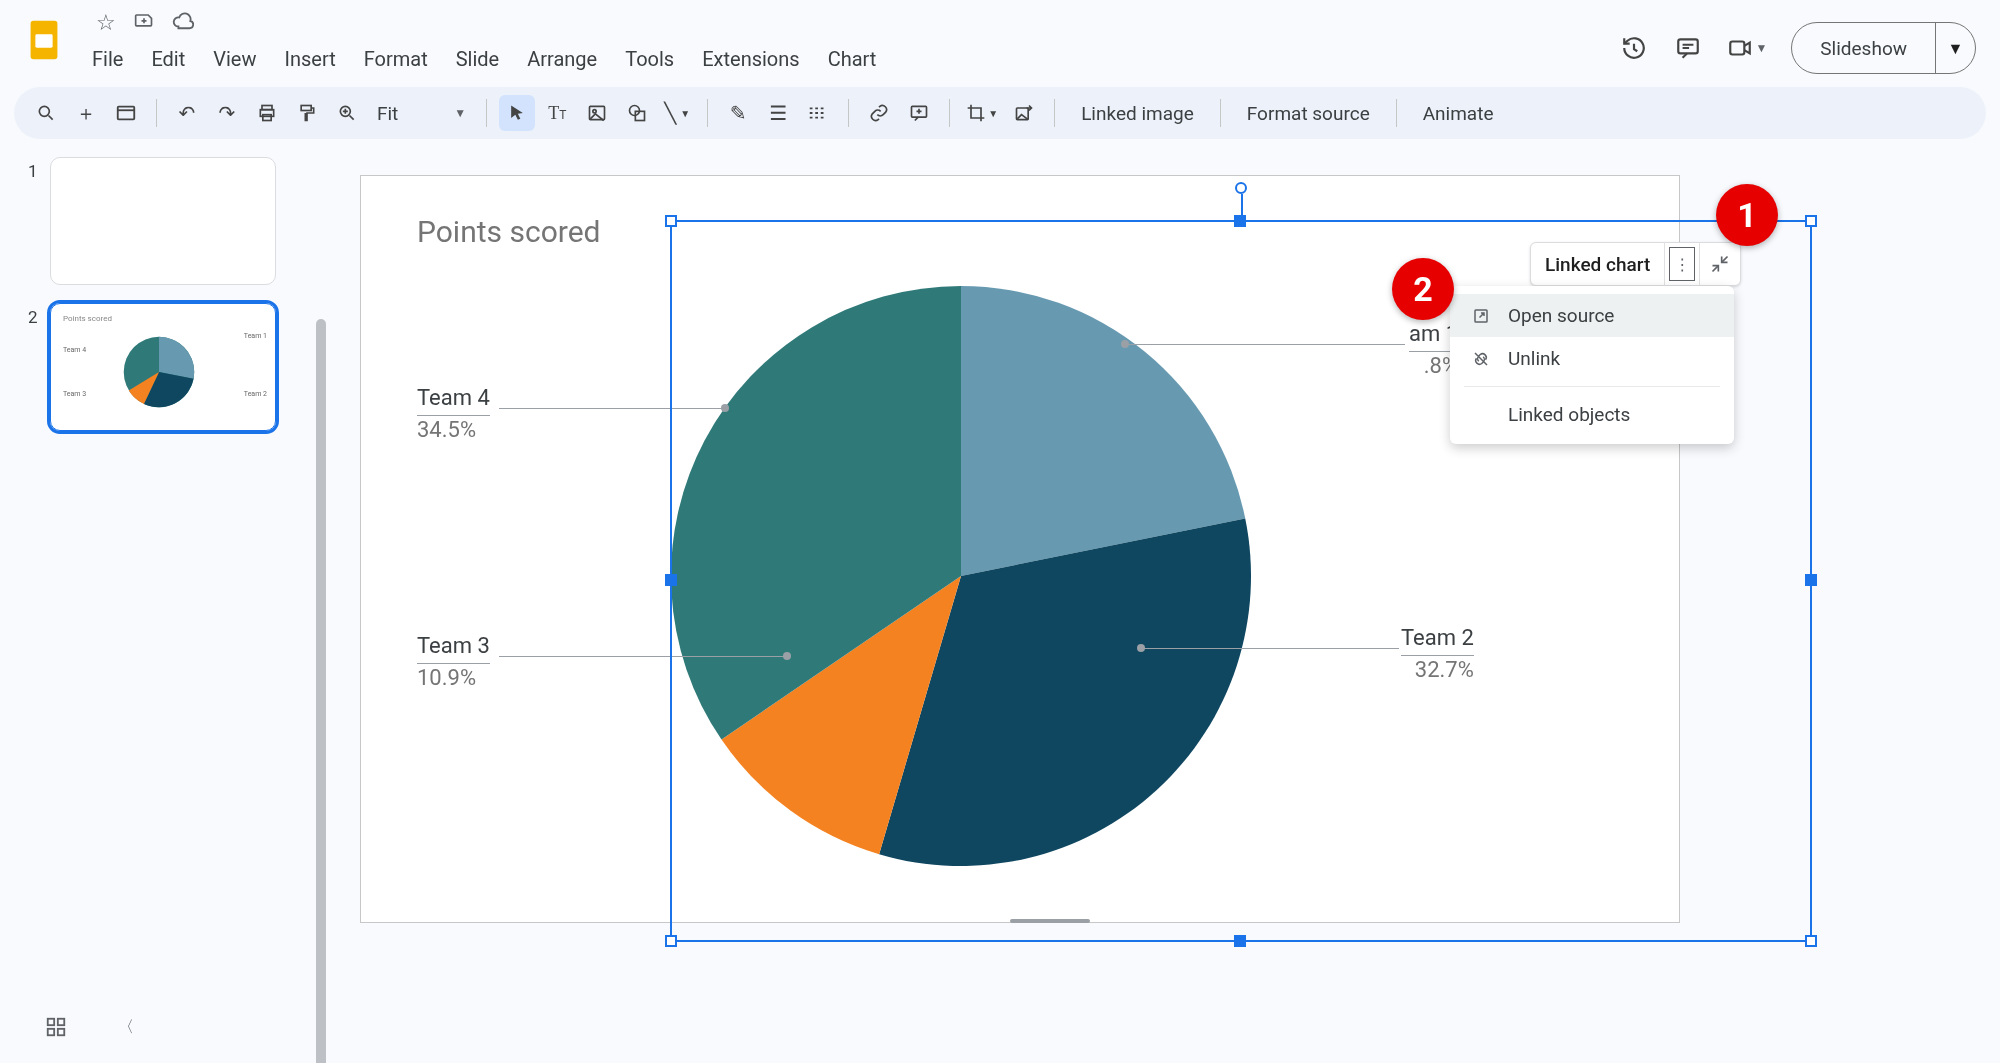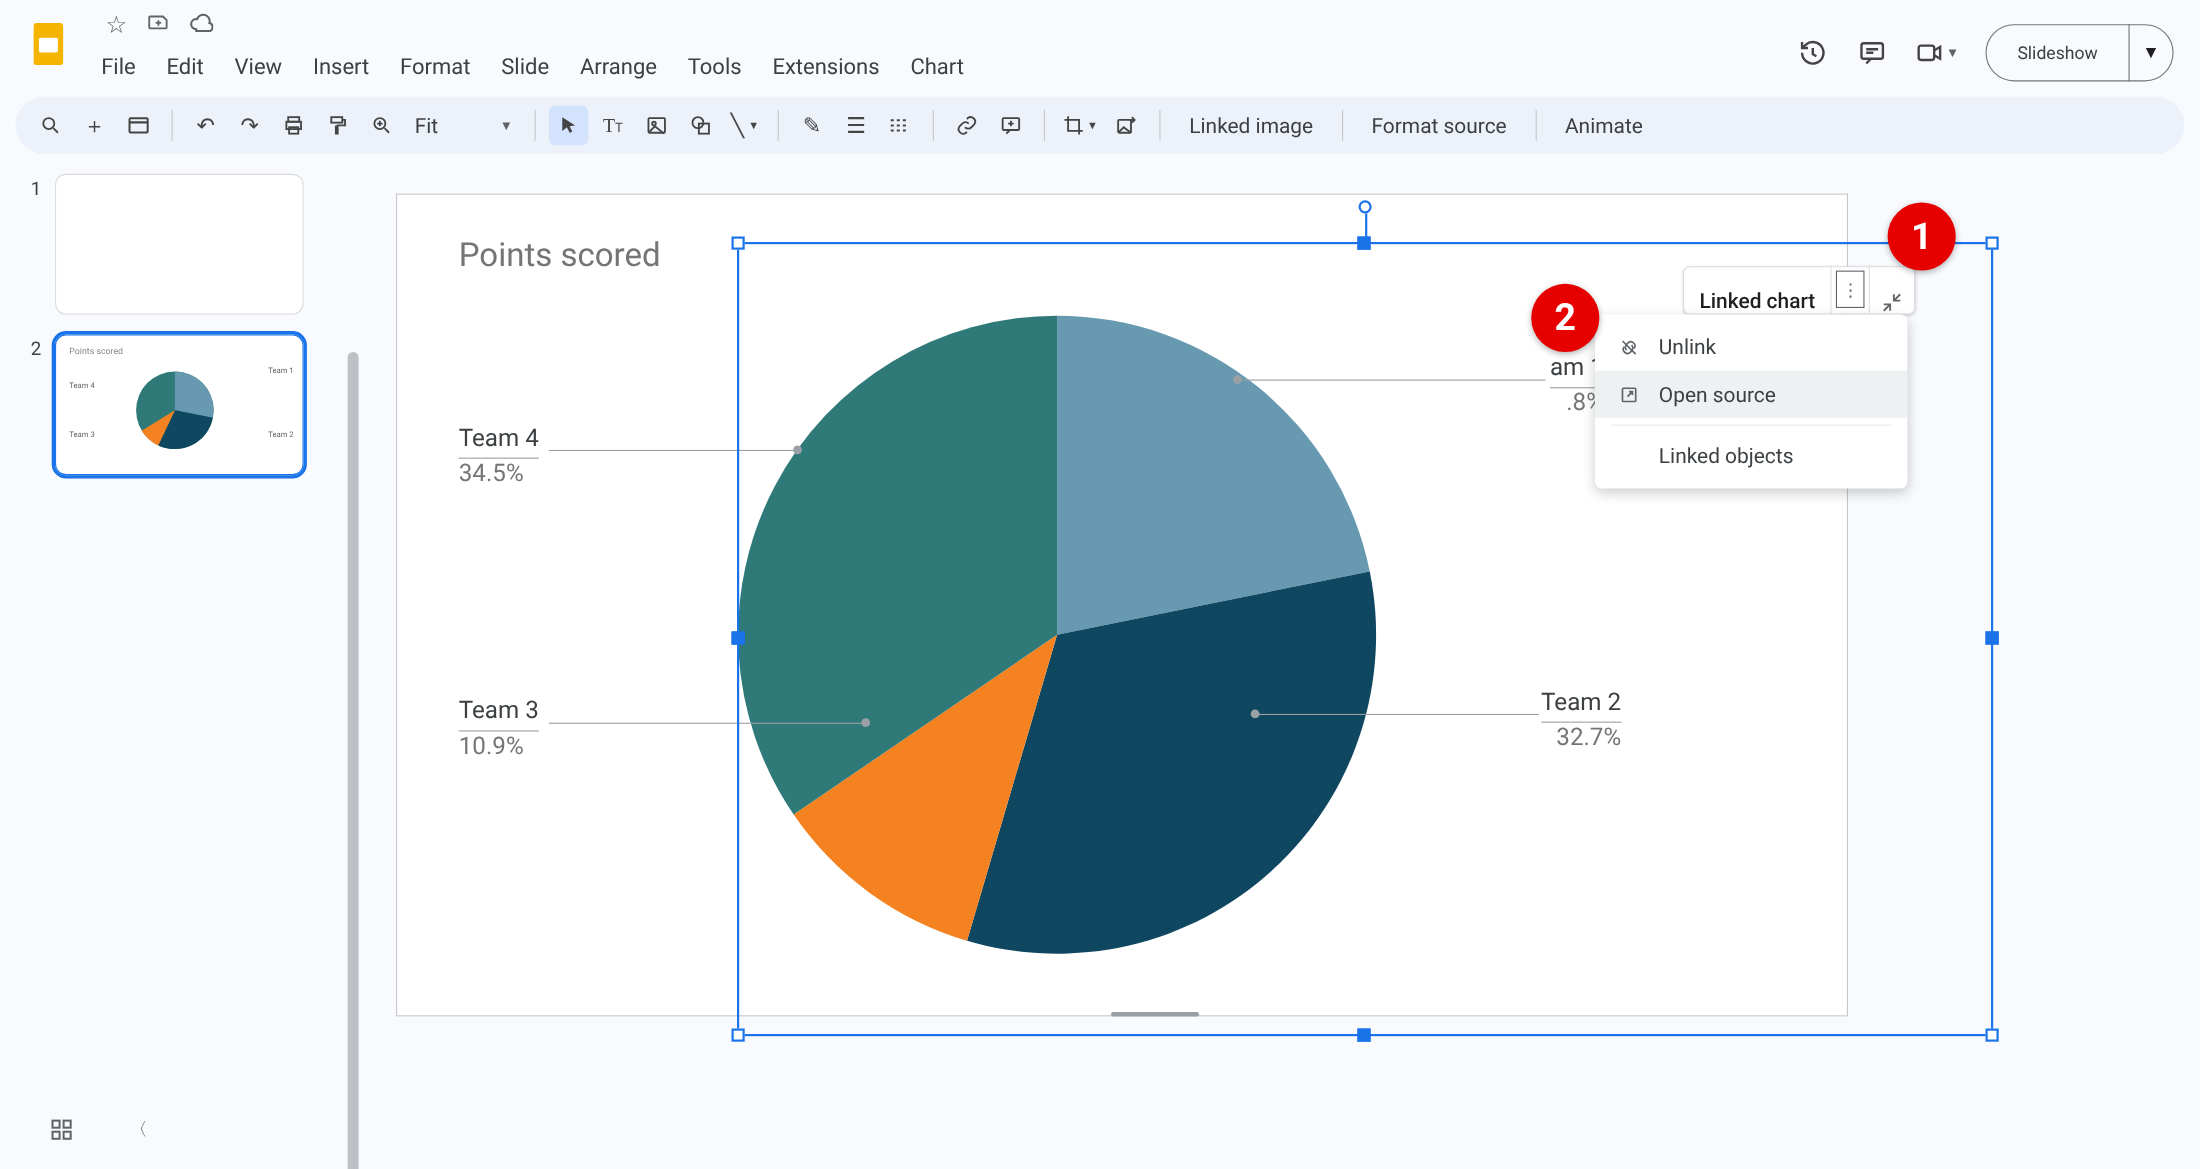--- a/index.html
+++ b/index.html
@@ -23,21 +23,21 @@
   .title-area{flex:0 0 auto}
   .doc-title{font-size:24px;color:#3c4043;padding:2px 4px;display:inline-block}
   .title-icons{display:inline-flex;gap:18px;margin-left:16px;vertical-align:middle}
   .title-icons span{color:#5f6368;font-size:22px}
   .menubar{display:flex;gap:4px;margin-top:4px}
   .menubar > div{padding:6px 12px;font-size:20px;color:#3c4043;border-radius:4px;cursor:pointer}
   .header-right{margin-left:auto;display:flex;align-items:center;gap:24px;padding-right:6px;padding-top:12px}
   .hr-icon{width:30px;height:30px;color:#444;display:flex;align-items:center;justify-content:center}
   .camera{display:flex;align-items:center;gap:2px}
   .slideshow-btn{display:flex;align-items:center;border:1px solid #747775;border-radius:999px;height:52px}
-  .slideshow-btn > span:first-child{padding:0 28px;font-size:16px;color:#3c4043}
+  .slideshow-btn > span:first-child{padding:0 28px;font-size:19px;color:#3c4043}
   .slideshow-caret{width:40px;height:52px;border-left:1px solid #747775;display:flex;align-items:center;justify-content:center}
 
   
   .toolbar{margin:10px 14px 0 14px;background:var(--toolbar);border-radius:999px;height:52px;display:flex;align-items:center;padding:0 14px;gap:4px}
   .tb-btn{min-width:36px;height:36px;display:flex;align-items:center;justify-content:center;border-radius:6px;color:#444;font-size:20px;cursor:pointer;padding:0 4px}
   .tb-btn.active{background:#d3e3fd}
   .tb-sep{width:1px;height:28px;background:#c4c7c5;margin:0 8px}
   .zoom{display:flex;align-items:center;gap:10px;font-size:19px;color:#3c4043;padding:0 8px}
   .zoom .caret{font-size:12px;color:#5f6368}
   .tb-text{font-size:19px;color:#3c4043;padding:0 14px;cursor:pointer;border-radius:6px;height:36px;display:flex;align-items:center}
@@ -63,21 +63,21 @@
   .slide{width:1320px;height:748px;background:#fff;border:1px solid #c7c7c7;margin-left:0;margin-top:24px;position:relative}
   .chart-title{position:absolute;left:56px;top:38px;font-size:30px;color:#757575}
   .pie-wrap{position:absolute;left:300px;top:100px;width:600px;height:600px}
   .label{position:absolute;font-size:22px;line-height:1.3}
   .label .name{color:#3c4043;border-bottom:1px solid #9aa0a6;display:block;padding-bottom:2px}
   .label .pct{color:#757575}
   .leader{position:absolute;background:#9aa0a6;height:1px}
   .dot{position:absolute;width:8px;height:8px;background:#9aa0a6;border-radius:999px}
 
   
-  .linked-bar{position:absolute;left:1530px;top:242px;background:#fff;border:1px solid var(--border);border-radius:6px;height:44px;display:flex;align-items:flex-end;box-shadow:0 1px 3px rgba(0,0,0,.15);z-index:20}
+  .linked-bar{position:absolute;left:1530px;top:242px;background:#fff;border:1px solid var(--border);border-radius:6px;height:44px;display:flex;align-items:center;box-shadow:0 1px 3px rgba(0,0,0,.15);z-index:20}
   .linked-bar > span{font-size:19px;font-weight:500;padding:0 14px}
   .linked-bar .more{width:36px;height:44px;border-left:1px solid #e0e0e0;border-right:1px solid #e0e0e0;display:flex;align-items:center;justify-content:center;color:#5f6368;outline:1px solid #5f6368;outline-offset:-6px}
   .linked-bar .collapse{width:40px;display:flex;align-items:center;justify-content:center;color:#5f6368}
 
   .dropdown{position:absolute;left:1450px;top:286px;width:284px;background:#fff;border-radius:6px;box-shadow:0 4px 12px rgba(0,0,0,.2);padding:8px 0;z-index:25}
   .dropdown hr{border:none;border-top:1px solid #e8eaed;margin:6px 14px}
   .dd-item{display:flex;align-items:center;gap:16px;padding:10px 20px;font-size:19px;color:#3c4043;cursor:pointer}
   .dd-item.hover{background:#eef1f1}
   .dd-item .ico{width:22px;color:#5f6368;display:flex;align-items:center;justify-content:center}
 
@@ -352,36 +352,36 @@
   <div class="more">⋮</div>
   <div class="collapse">
       <svg width="20" height="20" viewBox="0 0 24 24" fill="none" stroke="#5f6368" stroke-width="2">
         <path d="M14 3v7h7M10 21v-7H3"></path>
         <path d="m21 3-7 7M3 21l7-7"></path>
       </svg>
     </div>
 </div>
 
 <div class="dropdown">
-  <div class="dd-item">
-    <span class="ico">
-        <svg width="18" height="18" viewBox="0 0 24 24" fill="none" stroke="#5f6368" stroke-width="2">
-          <path d="M9 15a5 5 0 0 1 0-7l2-2a5 5 0 0 1 7 7M15 9a5 5 0 0 1 0 7l-2 2a5 5 0 0 1-7-7M4 4l16 16"></path>
-        </svg>
-      </span>
-    <span>Unlink</span>
-  </div>
   <div class="dd-item hover">
     <span class="ico">
         <svg width="18" height="18" viewBox="0 0 24 24" fill="none" stroke="#5f6368" stroke-width="2">
           <rect x="4" y="4" width="16" height="16" rx="1"></rect>
           <path d="M10 14l6-6M12 8h4v4"></path>
         </svg>
       </span>
     <span>Open source</span>
+  </div>
+  <div class="dd-item">
+    <span class="ico">
+        <svg width="18" height="18" viewBox="0 0 24 24" fill="none" stroke="#5f6368" stroke-width="2">
+          <path d="M9 15a5 5 0 0 1 0-7l2-2a5 5 0 0 1 7 7M15 9a5 5 0 0 1 0 7l-2 2a5 5 0 0 1-7-7M4 4l16 16"></path>
+        </svg>
+      </span>
+    <span>Unlink</span>
   </div>
   <hr>
   <div class="dd-item">
     <span class="ico"></span>
     <span>Linked objects</span>
   </div>
 </div>
 
 <div class="ann" style="left:1716px;top:184px">1</div>
 <div class="ann" style="left:1392px;top:258px">2</div>

